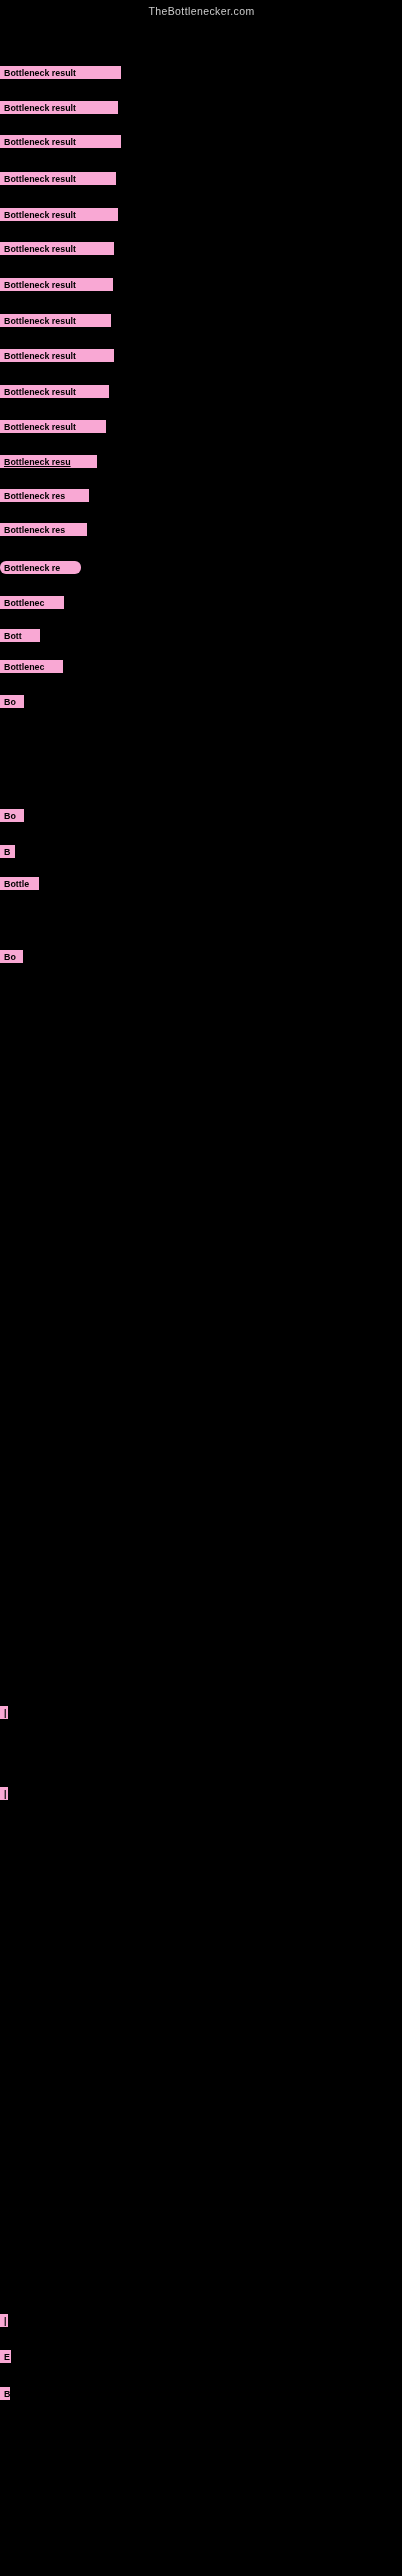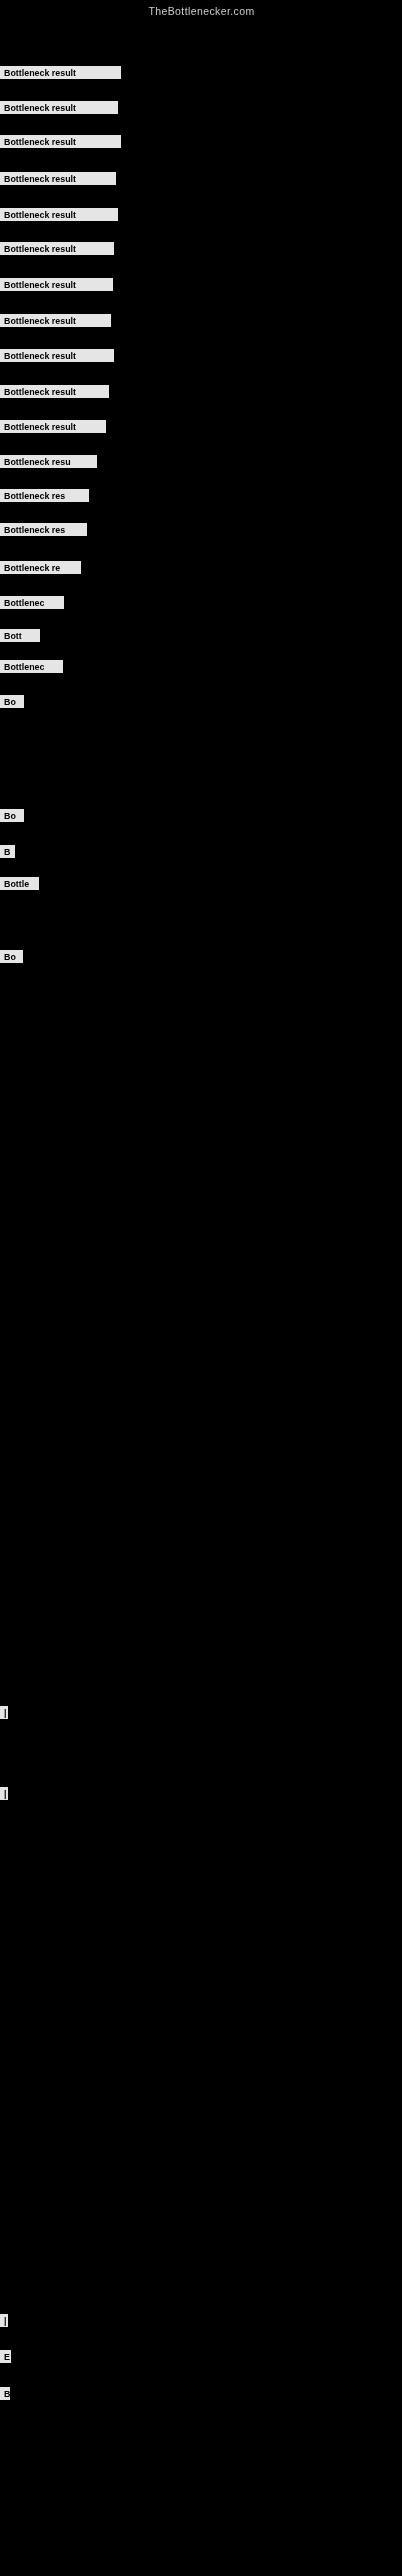--- a/index.html
+++ b/index.html
@@ -12,21 +12,21 @@
     }
     .site-title {
       text-align: center;
       color: #ccc;
       font-size: 10.5px;
       padding: 4.8px 0 3.2px 0;
       letter-spacing: 0.4px;
     }
     .bottleneck-label {
       display: inline-block;
-      background: #e5e5e5;
+      background: #f9a8d4;
       color: #000;
       font-size: 8.9px;
       font-weight: bold;
       padding: 1.6px 4px;
       position: absolute;
       left: 0;
       white-space: nowrap;
       overflow: hidden;
     }
   </style>
@@ -40,24 +40,24 @@
     <div class="bottleneck-label" style="top: 81px; max-width: 118px; width: 118px;">Bottleneck result</div>
     <div class="bottleneck-label" style="top: 115px; max-width: 121px; width: 121px;">Bottleneck result</div>
     <div class="bottleneck-label" style="top: 152px; max-width: 116px; width: 116px;">Bottleneck result</div>
     <div class="bottleneck-label" style="top: 188px; max-width: 118px; width: 118px;">Bottleneck result</div>
     <div class="bottleneck-label" style="top: 222px; max-width: 114px; width: 114px;">Bottleneck result</div>
     <div class="bottleneck-label" style="top: 258px; max-width: 113px; width: 113px;">Bottleneck result</div>
     <div class="bottleneck-label" style="top: 294px; max-width: 111px; width: 111px;">Bottleneck result</div>
     <div class="bottleneck-label" style="top: 329px; max-width: 114px; width: 114px;">Bottleneck result</div>
     <div class="bottleneck-label" style="top: 365px; max-width: 109px; width: 109px;">Bottleneck result</div>
     <div class="bottleneck-label" style="top: 400px; max-width: 106px; width: 106px;">Bottleneck result</div>
-    <div class="bottleneck-label" style="top: 435px; max-width: 97px; width: 121px;">Bottleneck resu</div>
+    <div class="bottleneck-label" style="top: 435px; max-width: 97px; width: 121px; text-decoration: underline;">Bottleneck resu</div>
     <div class="bottleneck-label" style="top: 469px; max-width: 89px; width: 89px;">Bottleneck res</div>
     <div class="bottleneck-label" style="top: 503px; max-width: 87px; width: 87px;">Bottleneck res</div>
-    <div class="bottleneck-label" style="top: 541px; max-width: 81px; width: 81px;">Bottleneck re</div>
+    <div class="bottleneck-label" style="top: 541px; max-width: 81px; width: 81px; border-radius: 6px;">Bottleneck re</div>
     <div class="bottleneck-label" style="top: 576px; max-width: 64px; width: 64px;">Bottlenec</div>
     <div class="bottleneck-label" style="top: 609px; max-width: 40px; width: 56px;">Bott</div>
     <div class="bottleneck-label" style="top: 640px; max-width: 63px; width: 63px;">Bottlenec</div>
     <div class="bottleneck-label" style="top: 675px; max-width: 24px; width: 24px;">Bo</div>
     <div class="bottleneck-label" style="top: 789px; max-width: 24px; width: 24px;">Bo</div>
     <div class="bottleneck-label" style="top: 825px; max-width: 14.5px; width: 14.5px;">B</div>
     <div class="bottleneck-label" style="top: 857px; max-width: 39px; width: 43px;">Bottle</div>
     <div class="bottleneck-label" style="top: 930px; max-width: 22.5px; width: 22.5px;">Bo</div>
     <div class="bottleneck-label" style="top: 1686px; max-width: 6.4px; width: 6.4px;">|</div>
     <div class="bottleneck-label" style="top: 1767px; max-width: 6.4px; width: 6.4px;">|</div>

